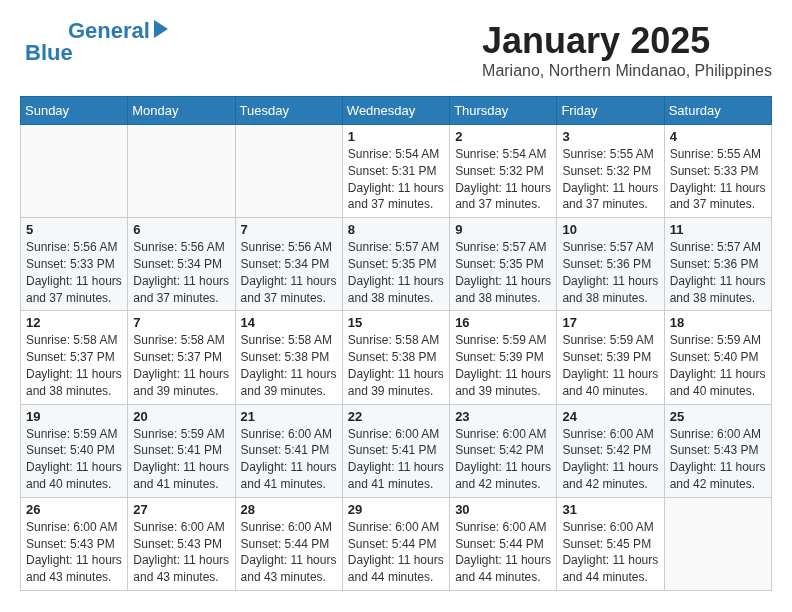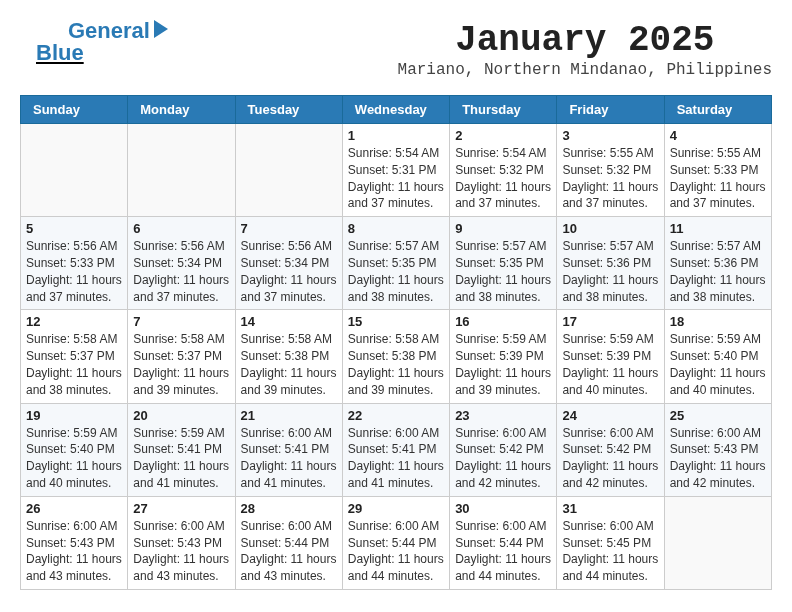--- a/index.html
+++ b/index.html
@@ -33,43 +33,42 @@
     .logo-icon {
       width: 0;
       height: 0;
       border-left: 14px solid #2a7ab5;
       border-top: 9px solid transparent;
       border-bottom: 9px solid transparent;
       margin-left: 4px;
       margin-top: -4px;
     }
     .title-block {
-      text-align: center;
-      font-family: Liberation Mono, monospace;
+      text-align: left;
     }
     .month-title {
       font-size: 36px;
       font-weight: bold;
       color: #222;
     }
     .location {
       font-size: 16px;
       color: #444;
     }
     .calendar {
       width: 100%;
       border-collapse: collapse;
       border: 1px solid #ccc;
     }
     .calendar th {
       background: #2a7ab5;
       color: #fff;
       font-size: 13px;
-      font-weight: bold;
-      padding: 6px 12px;
+      font-weight: normal;
+      padding: 6px 4px;
       text-align: left;
       border: 1px solid #1a6a9a;
     }
     .calendar td {
       vertical-align: top;
       border: 1px solid #ccc;
       padding: 4px 5px;
       width: 107px;
       min-height: 80px;
       background: #fff;
@@ -103,21 +102,21 @@
 
 <div class="header">
   <div class="logo">
     <div>
       <div style="display:flex;align-items:center;">
         <span class="logo-text">
           <span>General</span>
         </span>
         <div class="logo-icon"></div>
       </div>
-      <div style="display:flex;align-items:center;margin-left:16px;text-decoration:underline;">
+      <div style="display:flex;align-items:center;margin-left:5px;">
         <span class="logo-text" style="color:#2a7ab5;">Blue</span>
       </div>
     </div>
   </div>
   <div class="title-block">
     <div class="month-title">January 2025</div>
     <div class="location">Mariano, Northern Mindanao, Philippines</div>
   </div>
 </div>
 

